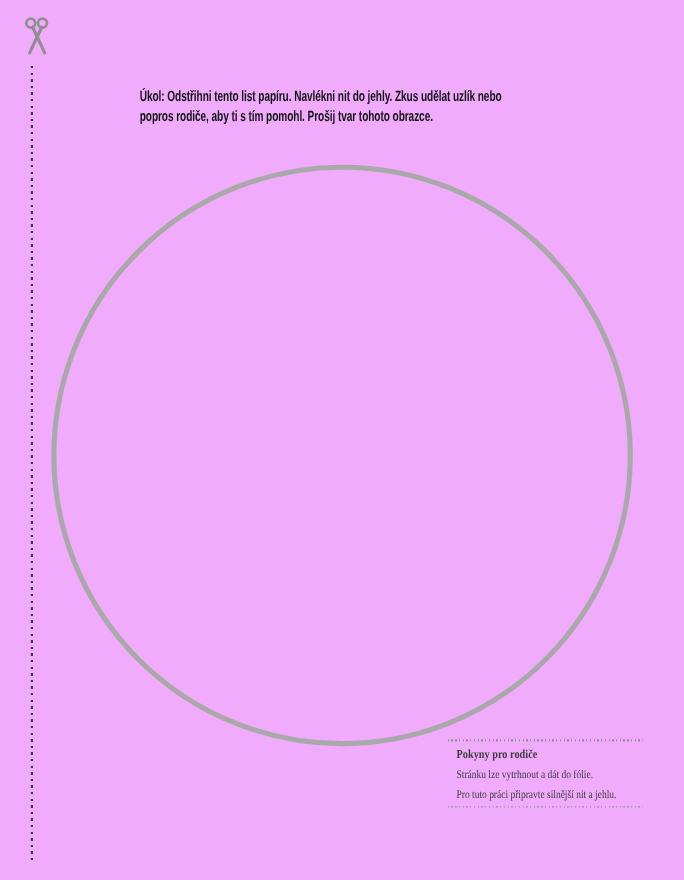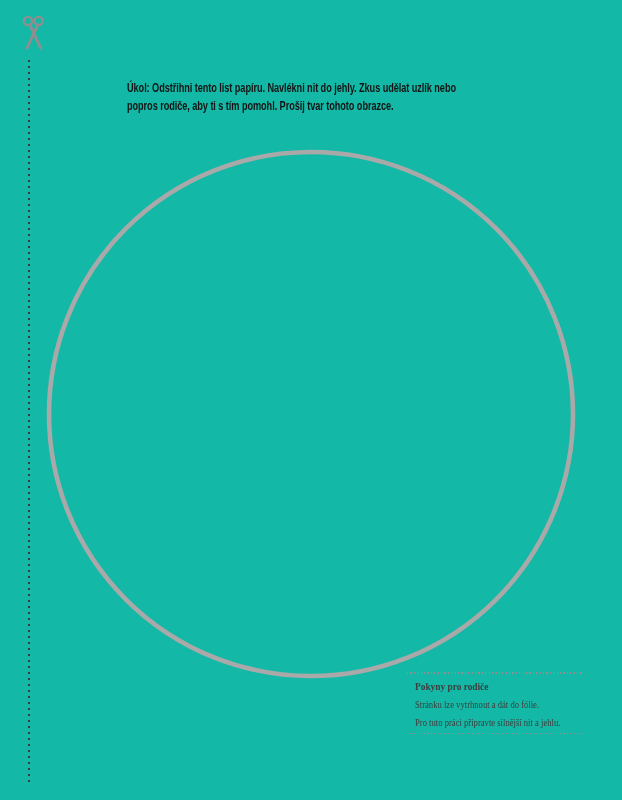--- a/index.html
+++ b/index.html
@@ -4,21 +4,21 @@
 <style>
   html, body {
     margin: 0;
     padding: 0;
     background: #ffffff;
   }
   .page {
     position: relative;
     width: 622px;
     height: 800px;
-    background: #14b8a6;
+    background: #f0abfc;
     overflow: hidden;
     font-family: "Liberation Sans", sans-serif;
   }
 
   
   .scissors {
     position: absolute;
     left: 21px;
     top: 15px;
     width: 26px;

